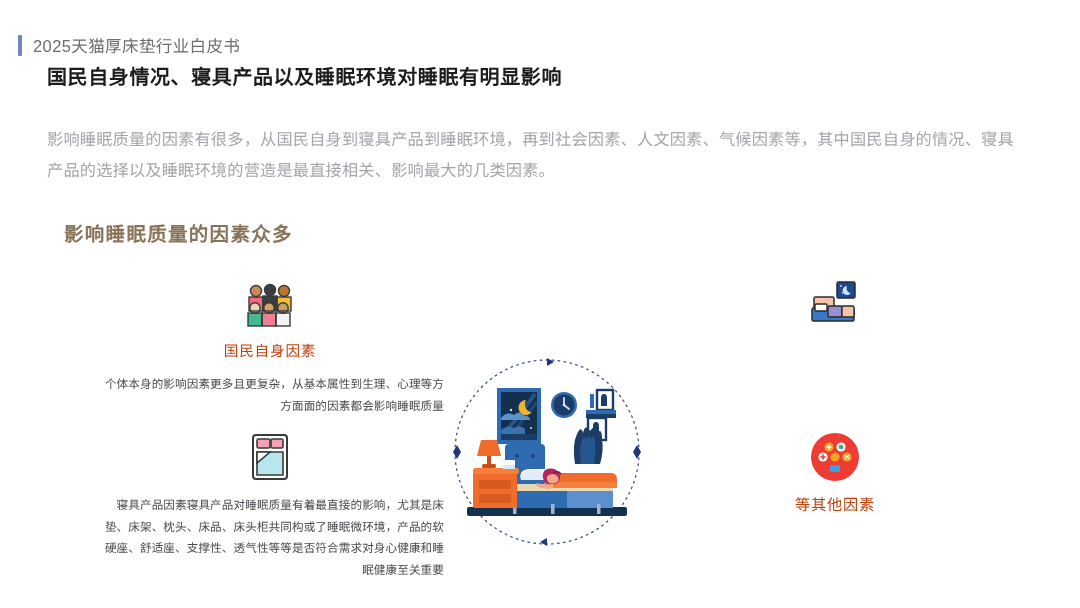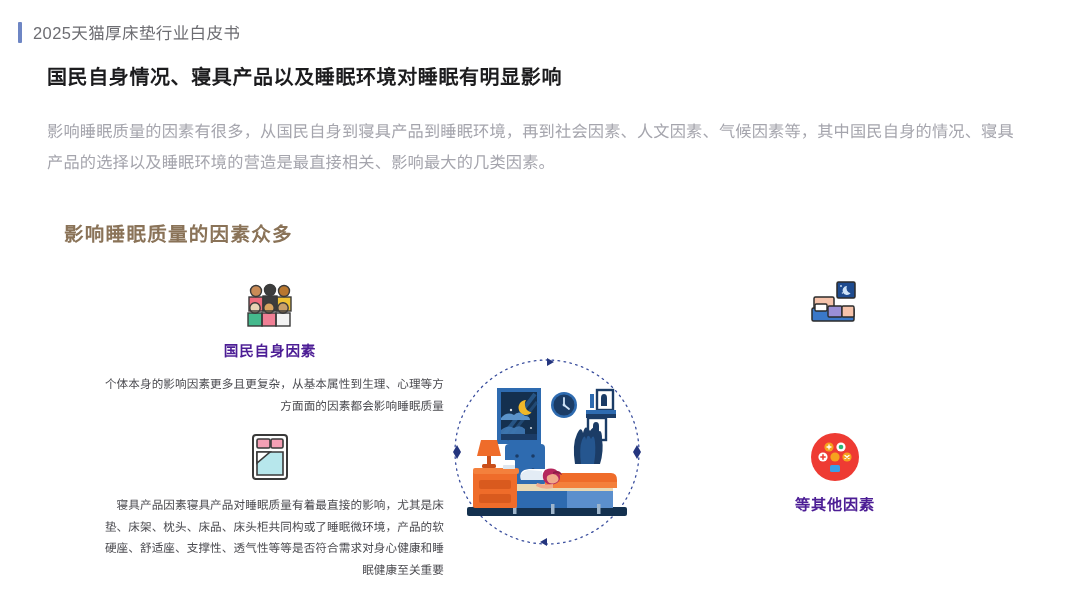--- a/index.html
+++ b/index.html
@@ -15,21 +15,21 @@
     position: relative;
     width: 1080px;
     height: 608px;
     background: #ffffff;
   }
 
   
   .kicker {
     position: absolute;
     left: 18px;
-    top: 20px;
+    top: 33px;
     display: flex;
     align-items: center;
     gap: 11px;
   }
   .kicker-bar {
     width: 4px;
     height: 21px;
     background: #6e86c4;
     border-radius: 1px;
   }
@@ -47,21 +47,21 @@
     font-size: 20px;
     font-weight: bold;
     color: #1c1c1e;
     letter-spacing: 0.6px;
     white-space: nowrap;
   }
 
   .page-sub {
     position: absolute;
     left: 47px;
-    top: 116px;
+    top: 124px;
     width: 982px;
     font-size: 16.2px;
     line-height: 31px;
     color: #a5a5ad;
     letter-spacing: 0.2px;
   }
 
   .section-heading {
     position: absolute;
     left: 56px;
@@ -81,22 +81,22 @@
   }
   .card-icon {
     height: 58px;
     display: flex;
     align-items: flex-end;
     justify-content: center;
     margin-bottom: 7px;
   }
   .card-title {
     font-size: 14.6px;
-    font-weight: bold;
-    color: #4c1d95;
+    font-weight: normal;
+    color: #c2410c;
     letter-spacing: 0.8px;
     line-height: 20px;
     margin-top: 11px;
   }
   .card-body {
     margin-top: 12px;
     font-size: 11.6px;
     line-height: 21.5px;
     color: #4b4b50;
     letter-spacing: 0.1px;

